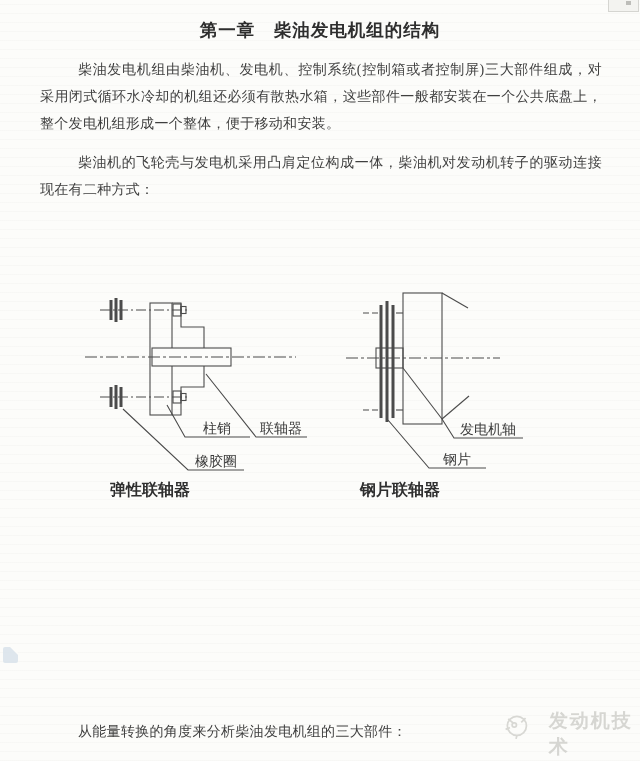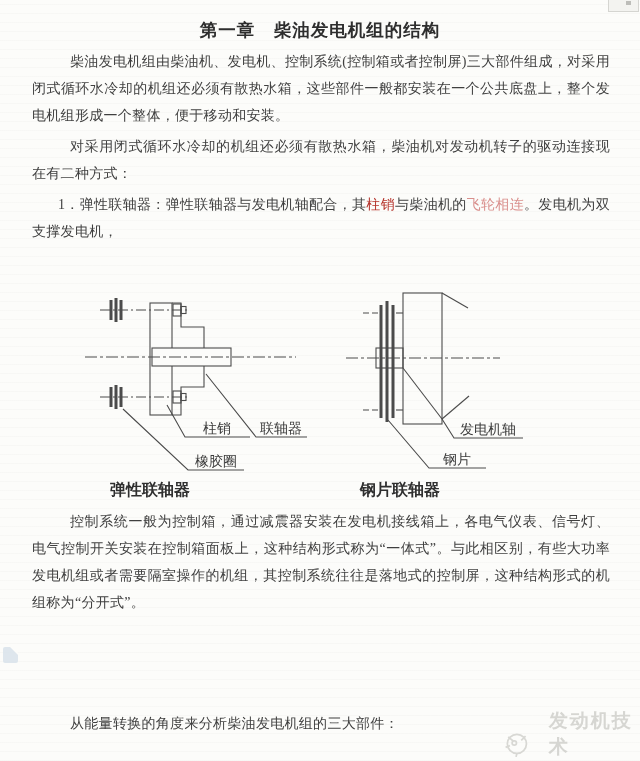--- a/index.html
+++ b/index.html
@@ -17,21 +17,21 @@
     position:absolute; left:0; right:0; text-align:center;
     font-size:17.5px; font-weight:bold; color:#2e2e2e; letter-spacing:1px;
   }
   .h1 { top:18px; }
   .h2 { top:684px; }
   .tb {
     position:absolute; left:28px; width:586px;
     font-size:14px; line-height:27px; letter-spacing:0.3px;
     text-align:justify; text-justify:inter-ideograph;
   }
-  .tb p { margin:4px; }
+  .tb p { margin:12px; }
   .indent { text-indent:38px; }
   .item   { text-indent:26px; }
   .tb1 { top:44px; }
   .tb2 { top:504px; }
   .tb3 { top:706px; }
   .red      { color:#b5342c; }
   .redlight { color:#d98f8c; }
 
   .figure { position:absolute; left:60px; top:288px; }
   .figure line, .figure path, .figure rect, .figure polyline {
@@ -55,41 +55,40 @@
   .doc-icon {
     position:absolute; left:3px; top:647px; width:15px; height:16px;
     background:#d9e3eb; border-radius:2px; opacity:.85;
   }
   .doc-icon::after {
     content:""; position:absolute; right:0; top:0;
     border:4px solid transparent; border-top-color:#fcfcfa; border-right-color:#fcfcfa;
   }
   .watermark {
     position:absolute; left:503px; top:708px;
-    display:flex; align-items:flex-end; gap:18px;
+    display:flex; align-items:flex-start; gap:18px;
     color:#d6d6d2; font-size:19px; font-weight:bold; letter-spacing:2px;
     font-family:"Liberation Sans","DejaVu Sans",sans-serif;
     user-select:none;
   }
   .watermark svg { display:block; }
   .wm-stroke { stroke:#d8d8d4; stroke-width:2; fill:none; }
 </style>
 </head>
 <body>
 
 <div class="page">
 
   <div class="corner-box"></div>
 
   <div class="heading h1">第一章　柴油发电机组的结构</div>
 
   <div class="tb tb1">
     <p class="indent">柴油发电机组由柴油机、发电机、控制系统(控制箱或者控制屏)三大部件组成，对采用闭式循环水冷却的机组还必须有散热水箱，这些部件一般都安装在一个公共底盘上，整个发电机组形成一个整体，便于移动和安装。</p>
-    <p class="indent">对采用闭式循环水冷却的机组还必须有散热水箱，柴油机对发动机转子的驱动连接现在有二种方式：</p>
-    <p class="item"><span>1．弹性联轴器：弹性联轴器与发电机轴配合，其</span><span class="red">柱销</span><span>与柴油机的</span><span class="redlight">飞轮相连</span><span>。发电机为双支撑发电机，</span></p>
+    <p class="indent">柴油机的飞轮壳与发电机采用凸肩定位构成一体，柴油机对发动机转子的驱动连接现在有二种方式：</p>
   </div>
 
   <svg class="figure" width="500" height="216" viewBox="0 0 500 216" xmlns="http://www.w3.org/2000/svg">
 
     <g>
 
       <rect x="90" y="15" width="22" height="112"></rect>
       <path d="M112 15 H121 V39 H144 V99 H121 V127 H112"></path>
 
       <line x1="40" y1="22" x2="130" y2="22" stroke-dasharray="10 3 2 3"></line>
@@ -138,21 +137,20 @@
 
       <polyline points="382,131 394,150 463,150"></polyline>
       <text class="fig-label" x="428" y="146" text-anchor="middle">发电机轴</text>
       <polyline points="328,132 369,180 426,180"></polyline>
       <text class="fig-label" x="397" y="176" text-anchor="middle">钢片</text>
       <text class="fig-caption" x="300" y="207">钢片联轴器</text>
     </g>
   </svg>
 
   <div class="tb tb2">
-    <p class="indent">控制系统一般为控制箱，通过减震器安装在发电机接线箱上，各电气仪表、信号灯、电气控制开关安装在控制箱面板上，这种结构形式称为“一体式”。与此相区别，有些大功率发电机组或者需要隔室操作的机组，其控制系统往往是落地式的控制屏，这种结构形式的机组称为“分开式”。</p>
   </div>
 
 
   <div class="tb tb3">
     <p class="indent">从能量转换的角度来分析柴油发电机组的三大部件：</p>
   </div>
 
   <div class="doc-icon"></div>
 
   <div class="watermark">

